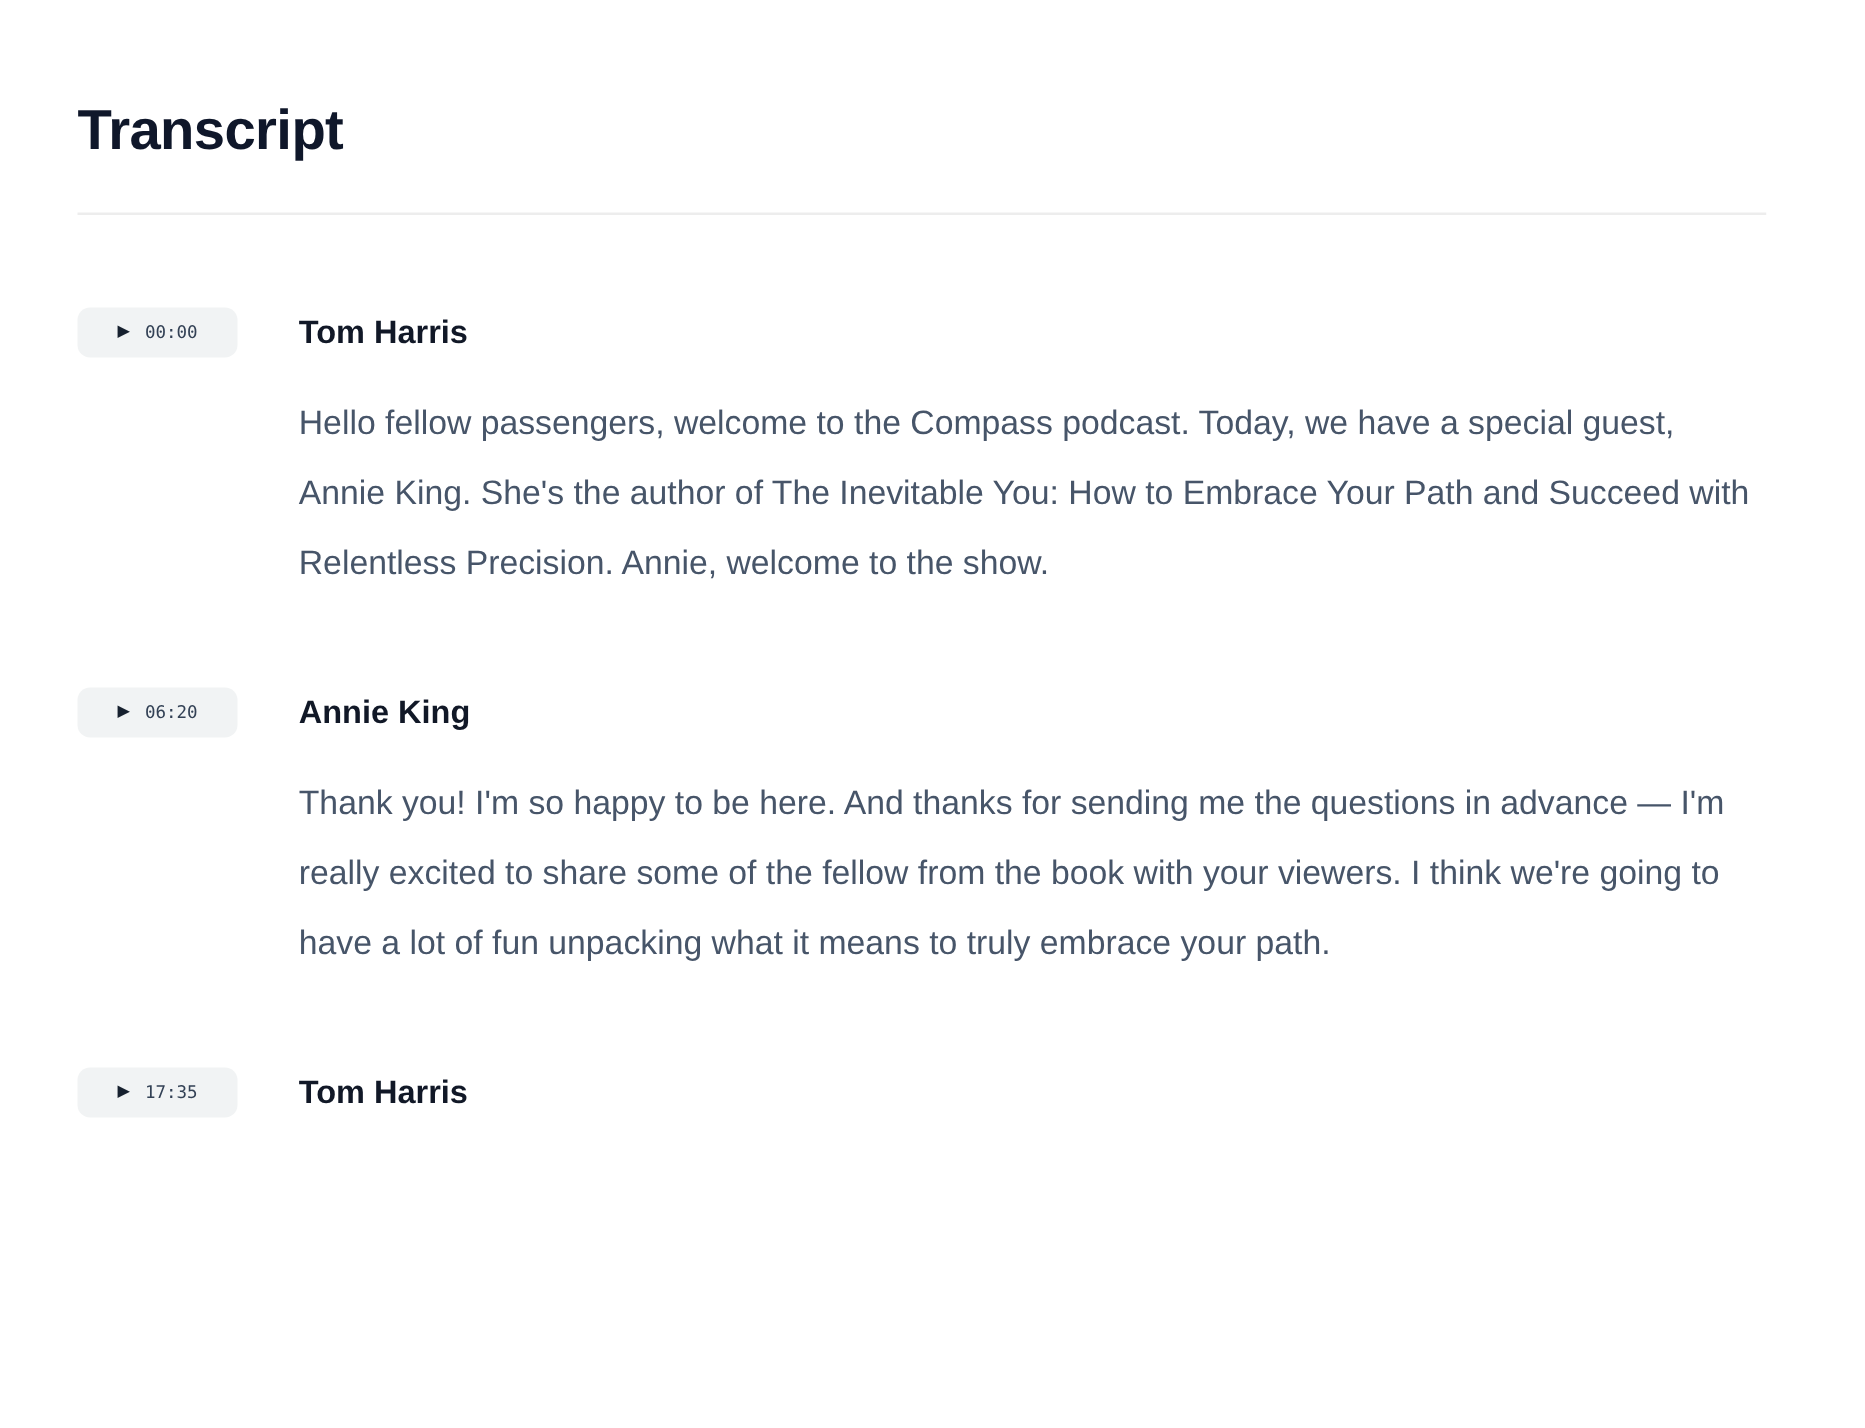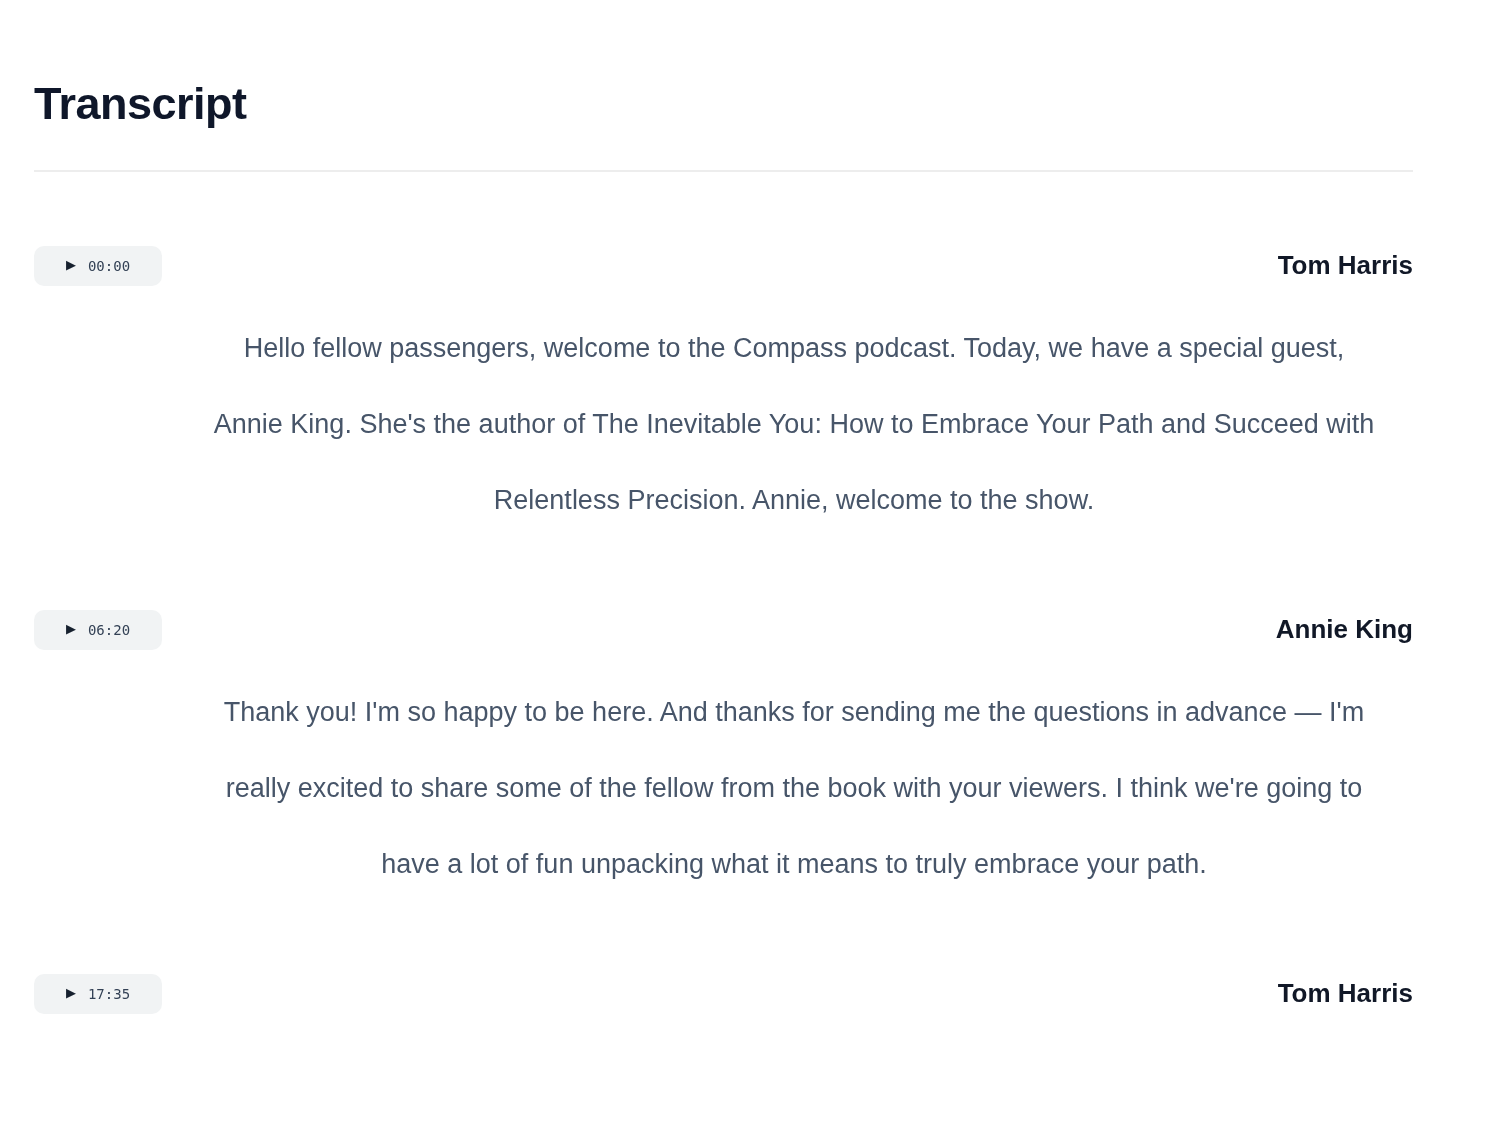--- a/index.html
+++ b/index.html
@@ -15,21 +15,21 @@
   html, body {
     margin: 0;
     padding: 0;
     background: #ffffff;
     font-family: "Liberation Sans", sans-serif;
   }
   .page {
     width: 1492px;
     height: 1142px;
     background: #ffffff;
-    padding: 78px 79px 0 34px;
+    padding: 78px 79px 0 62px;
     overflow: hidden;
   }
   .page-title {
     margin: 0 0 40px 0;
     font-size: 45px;
     line-height: 1.15;
     font-weight: 700;
     letter-spacing: -0.5px;
     color: var(--title-text);
   }
@@ -72,30 +72,28 @@
     font-size: 14px;
     line-height: 1;
     color: var(--timestamp-text);
   }
   .speaker {
     grid-column: 2;
     margin: 0;
     font-size: 26px;
     font-weight: 700;
     color: var(--speaker-text);
-    text-align: right;
   }
   .entry-text {
     grid-column: 2;
     margin: 0;
     max-width: 1166px;
     font-size: 27px;
-    line-height: 76px;
+    line-height: 56px;
     color: var(--body-text);
-    text-align: center;
   }
 </style>
 </head>
 <body>
 
 <main class="page">
   <h1 class="page-title">Transcript</h1>
   <hr class="divider">
   <section id="transcript-list">
   <article class="entry">

